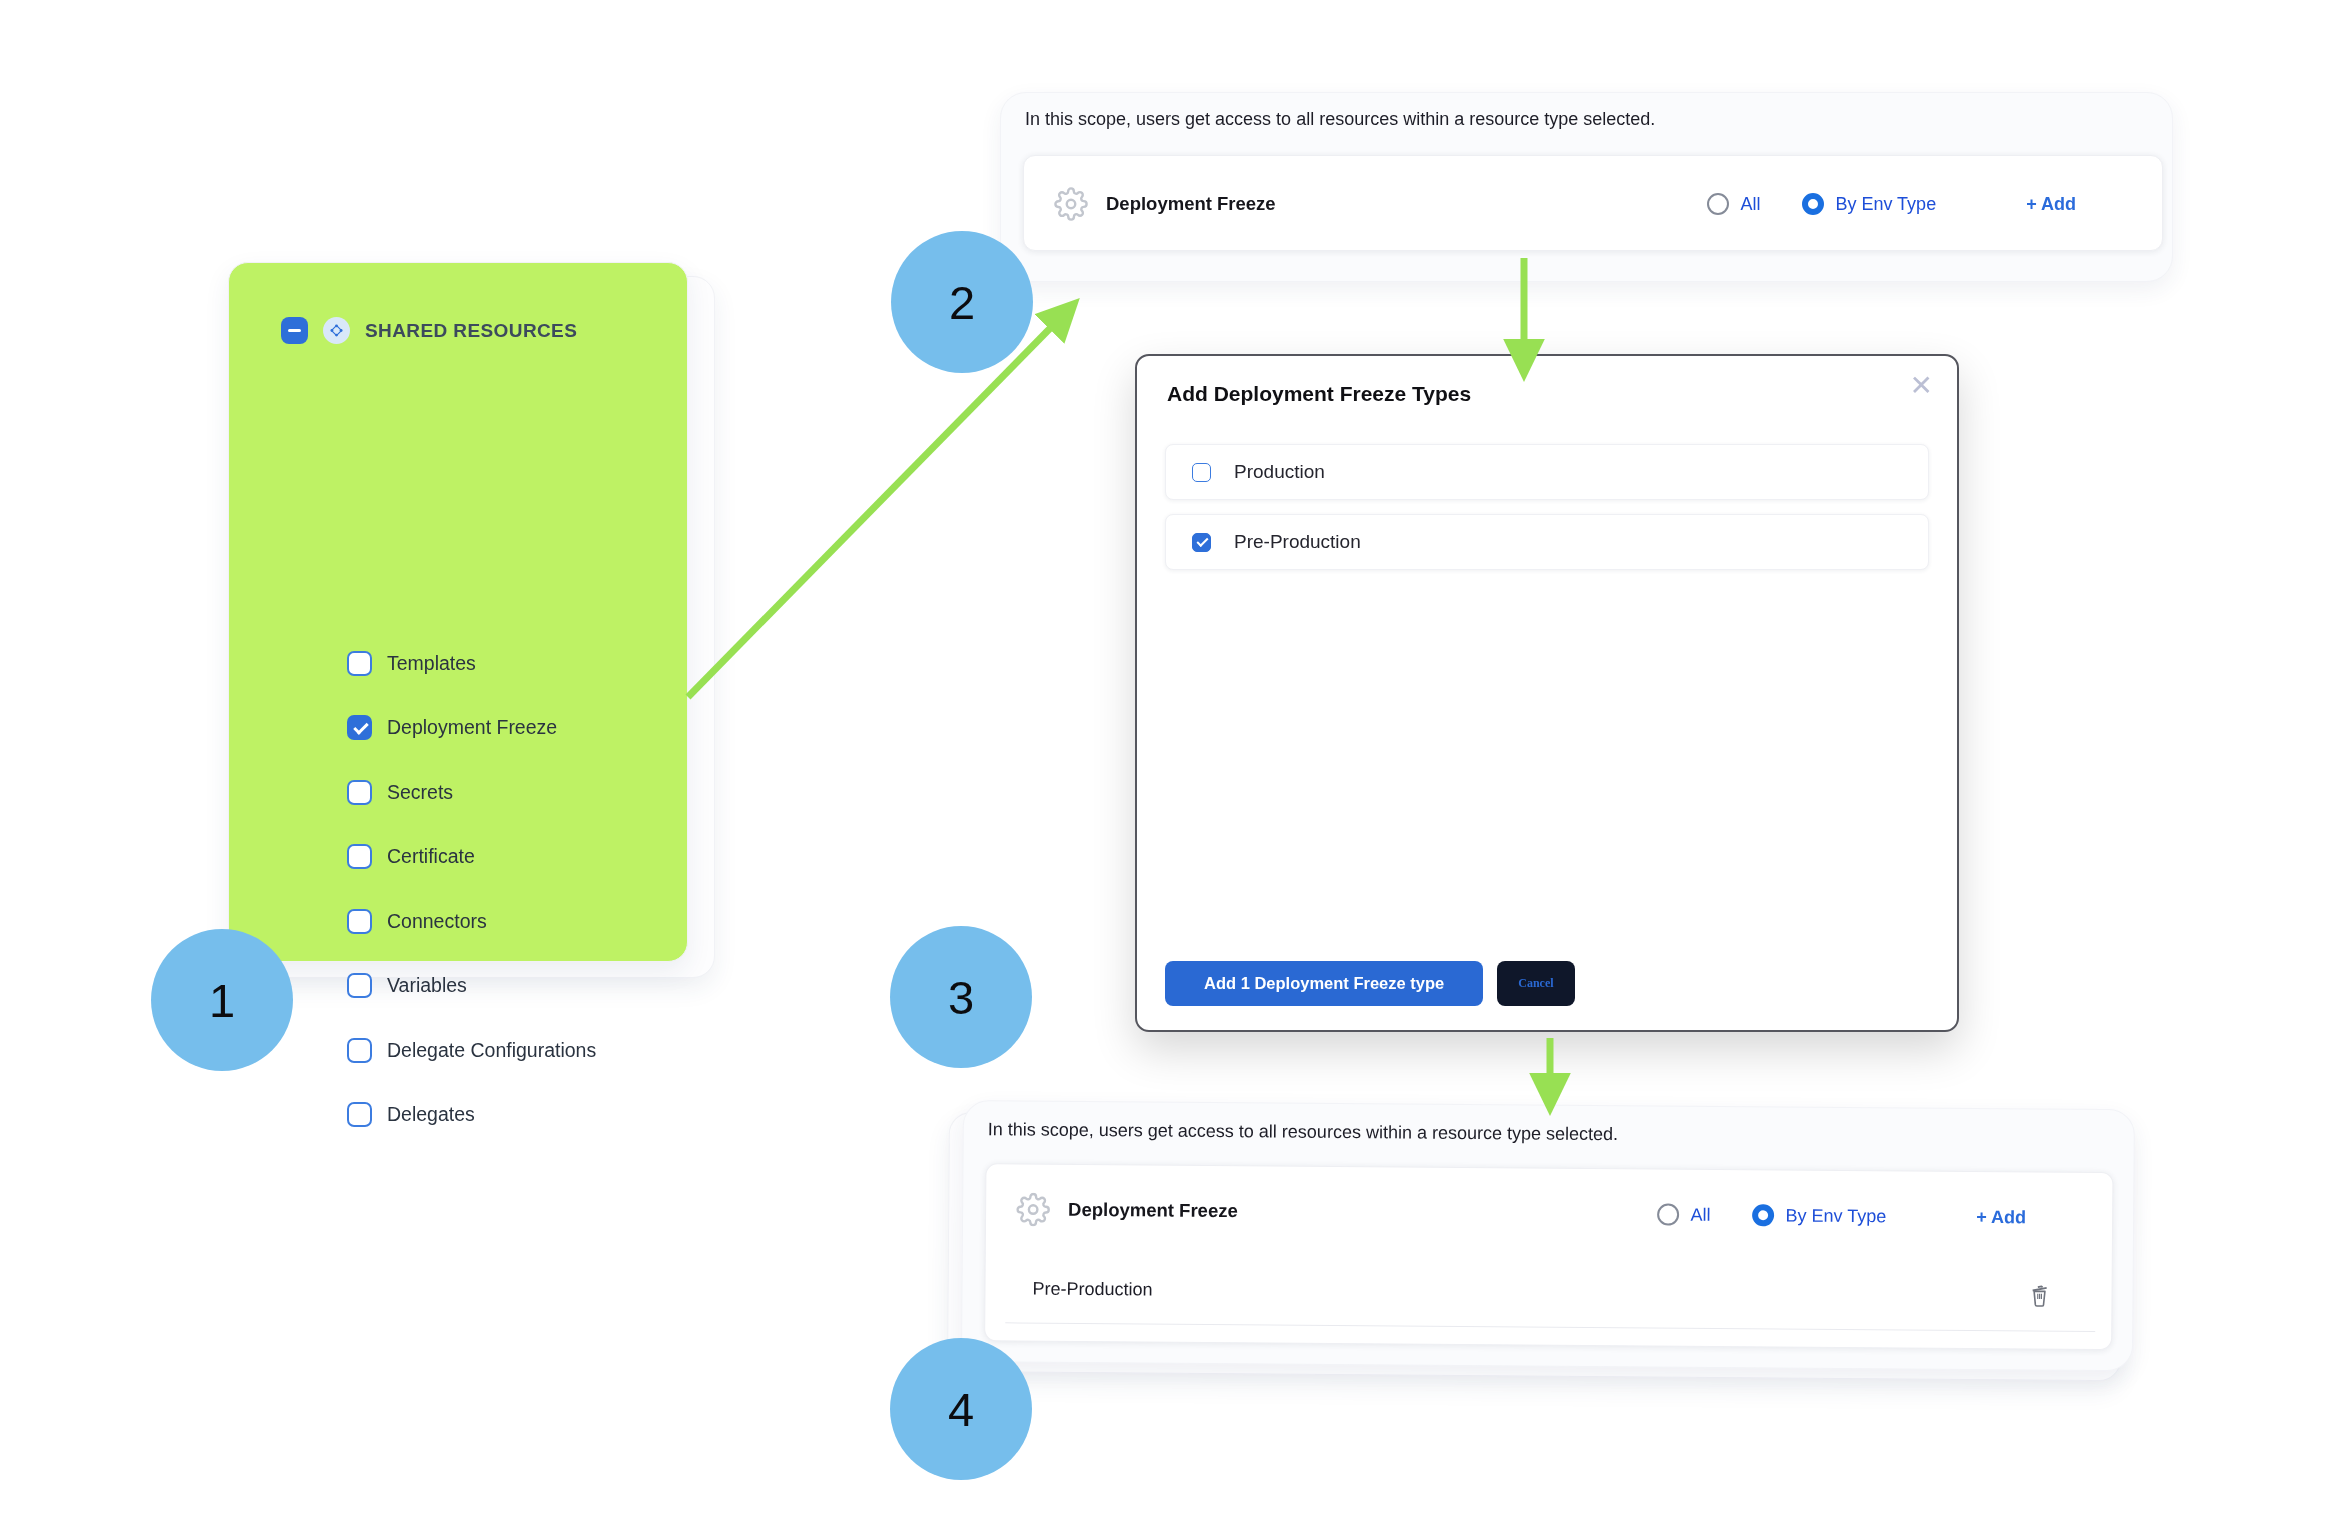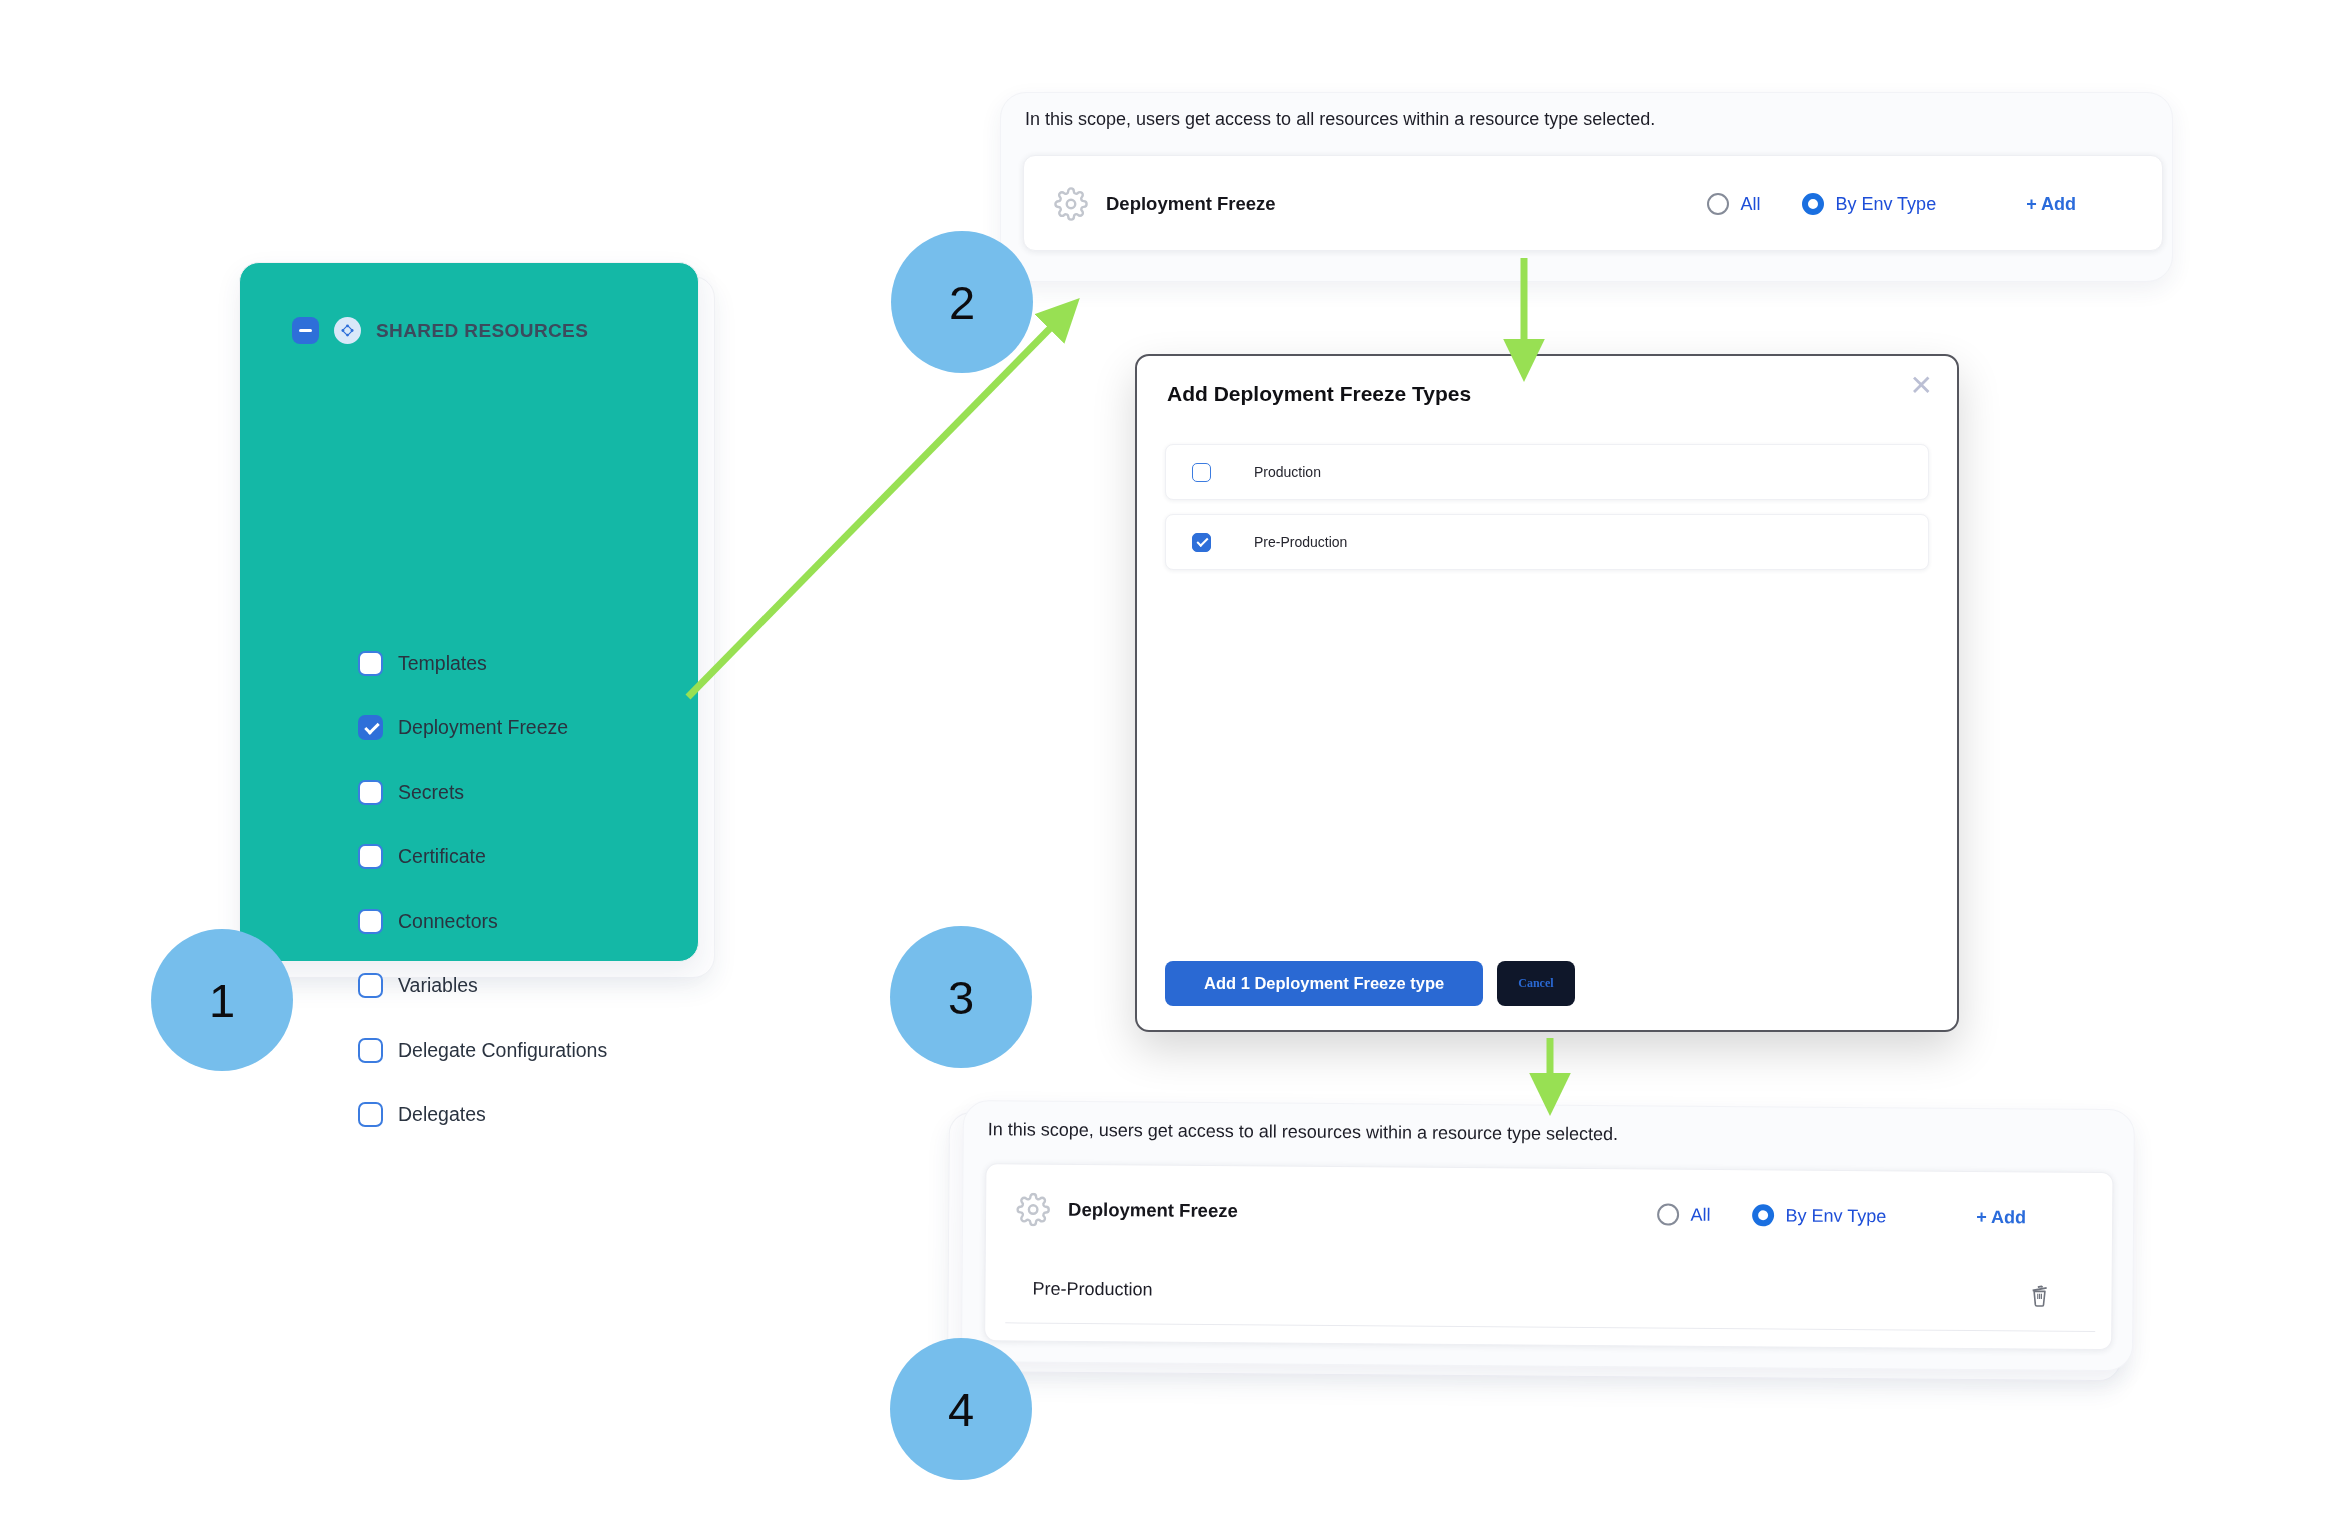--- a/index.html
+++ b/index.html
@@ -11,21 +11,21 @@
     background:#76BEEC;display:flex;align-items:center;justify-content:center;
     font-size:47px;font-weight:500;color:#0c0c0f;z-index:6;}
 
   
   .stack-back{position:absolute;background:#FDFDFE;border:1px solid #F1F2F6;border-radius:22px;
     box-shadow:0 10px 24px rgba(40,60,100,.08);z-index:1;}
   .lite-panel{position:absolute;background:#FAFBFD;border:1px solid #F2F3F7;border-radius:26px;
     box-shadow:0 8px 22px rgba(40,60,100,.07);z-index:2;box-sizing:border-box;}
 
   
-  .panel1-card{position:absolute;left:239px;top:262px;width:460px;height:700px;background:#14b8a6;
+  .panel1-card{position:absolute;left:228px;top:262px;width:460px;height:700px;background:#bef264;
     border:1px solid #F1F2F5;border-radius:20px;box-shadow:0 10px 26px rgba(40,60,100,.08);z-index:2;box-sizing:border-box;}
   .panel1-back{left:253px;top:276px;width:460px;height:700px;}
   .sr-header{position:absolute;left:52px;top:54px;display:flex;align-items:center;gap:15px;}
   .collapse-btn{width:27px;height:27px;border:none;border-radius:8px;background:#2E6FD9;
     display:flex;align-items:center;justify-content:center;cursor:pointer;padding:0;}
   .minus-bar{width:13px;height:3.4px;background:#ffffff;border-radius:2px;display:block;}
   .sr-icon{width:27px;height:27px;border-radius:50%;background:#D9E8F9;display:flex;align-items:center;justify-content:center;}
   .sr-title{font-size:19px;font-weight:600;color:#3C4A5D;letter-spacing:.4px;}
   .sr-list{position:absolute;left:118px;top:368px0;top:368px;}
   .sr-list{left:118px;top:368px;display:flex;flex-direction:column;}
@@ -59,21 +59,21 @@
 
   
   .modal{position:absolute;left:1135px;top:354px;width:824px;height:678px;background:#ffffff;
     border:2.5px solid #55565E;border-radius:14px;box-shadow:0 18px 44px rgba(0,0,0,.16);z-index:3;box-sizing:border-box;}
   .modal-title{position:absolute;left:30px;top:26px;margin:0;font-size:21px;font-weight:700;color:#101014;}
   .modal-close{position:absolute;top:10px;right:18px;background:none;border:none;font-size:28px;line-height:1;
     color:#BBBFD4;font-weight:300;cursor:pointer;padding:6px;}
   .modal-opts{position:absolute;left:28px;right:28px;top:88px;display:flex;flex-direction:column;gap:14px;}
   .opt-row{height:56px;background:#fff;border:1px solid #EFF0F4;border-radius:8px;
     box-shadow:0 1px 4px rgba(30,40,70,.07);display:flex;align-items:center;gap:23px;padding:0 26px;box-sizing:border-box;}
-  .opt-label{font-size:14px;color:#25252e;margin-left:20px;}
+  .opt-label{font-size:19px;color:#25252e;}
   .modal-footer{position:absolute;left:28px;bottom:24px;display:flex;align-items:center;gap:14px;}
   .btn-primary{height:45px;padding:0 39px;border:none;border-radius:8px;background:#2A69D3;color:#ffffff;
     font-family:inherit;font-size:16.5px;font-weight:700;cursor:pointer;}
   .btn-cancel{height:45px;padding:0 21px;border:none;border-radius:8px;background:#0f172a;color:#2A69D3;
     font-family:Liberation Serif, serif;font-size:12px;font-weight:700;cursor:pointer;}
 
   
   #arrows{position:absolute;left:0;top:0;width:2346px;height:1532px;z-index:5;pointer-events:none;}
 
   .rot{transform:rotate(0.45deg);transform-origin:top left;}

